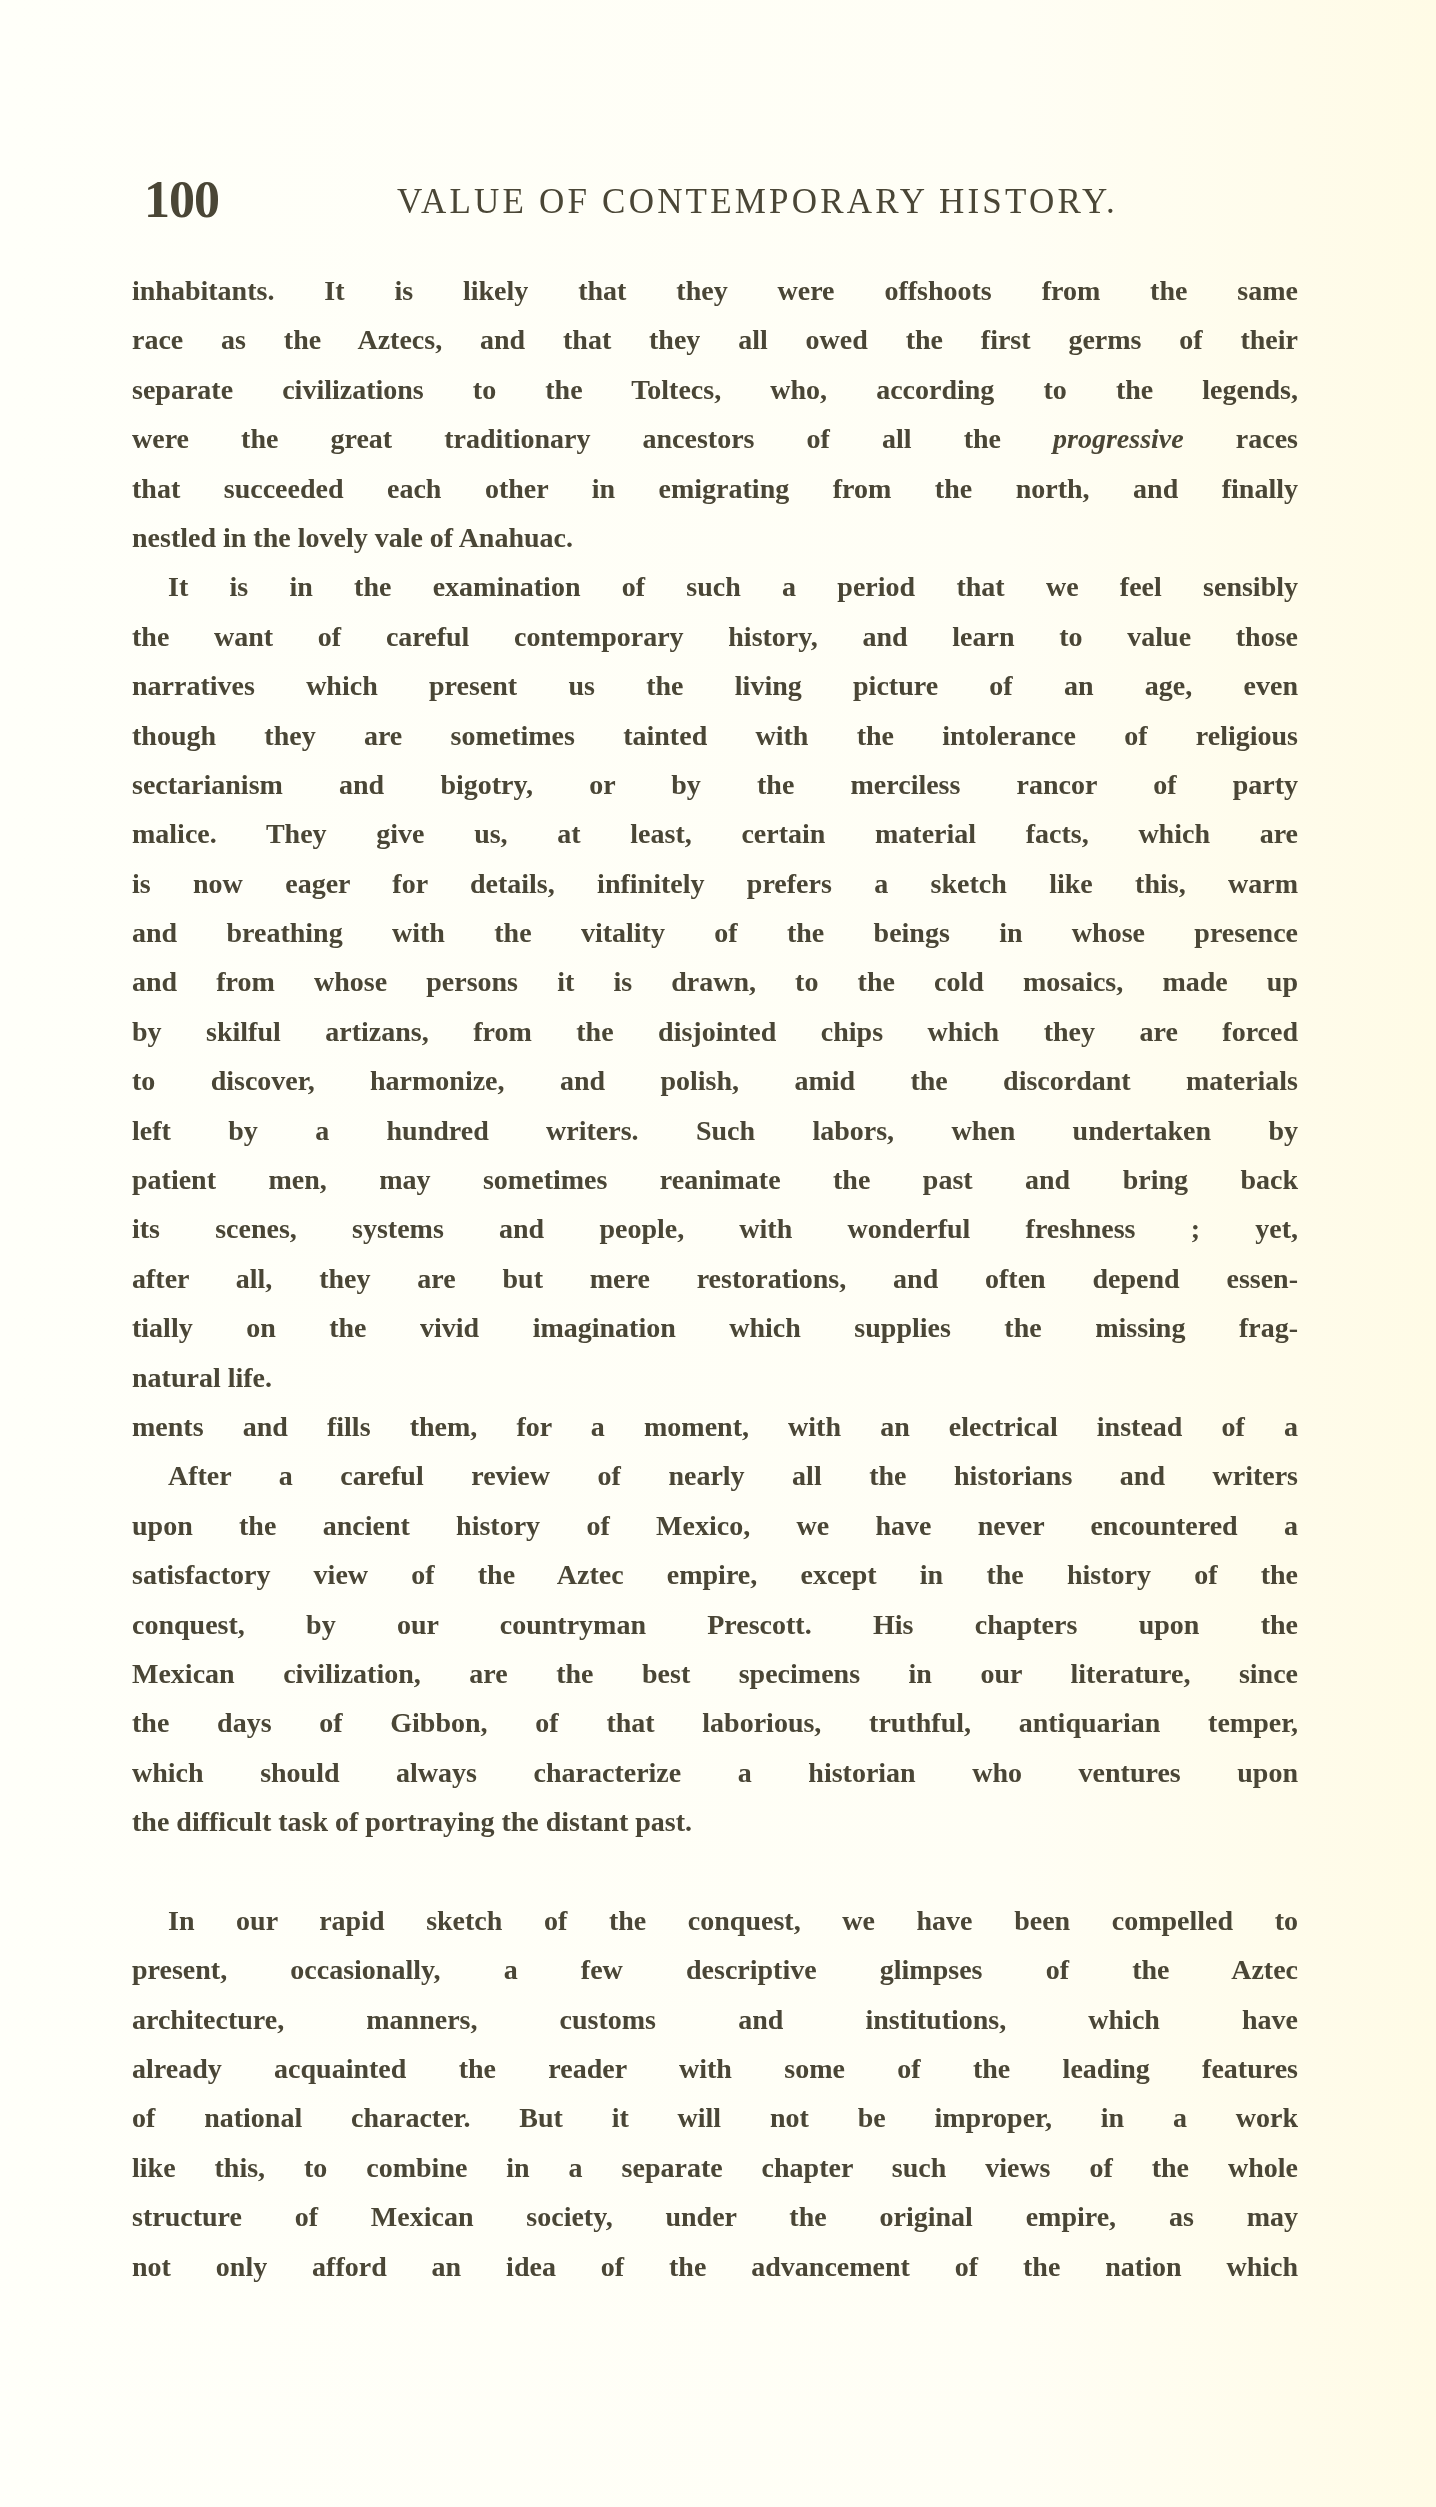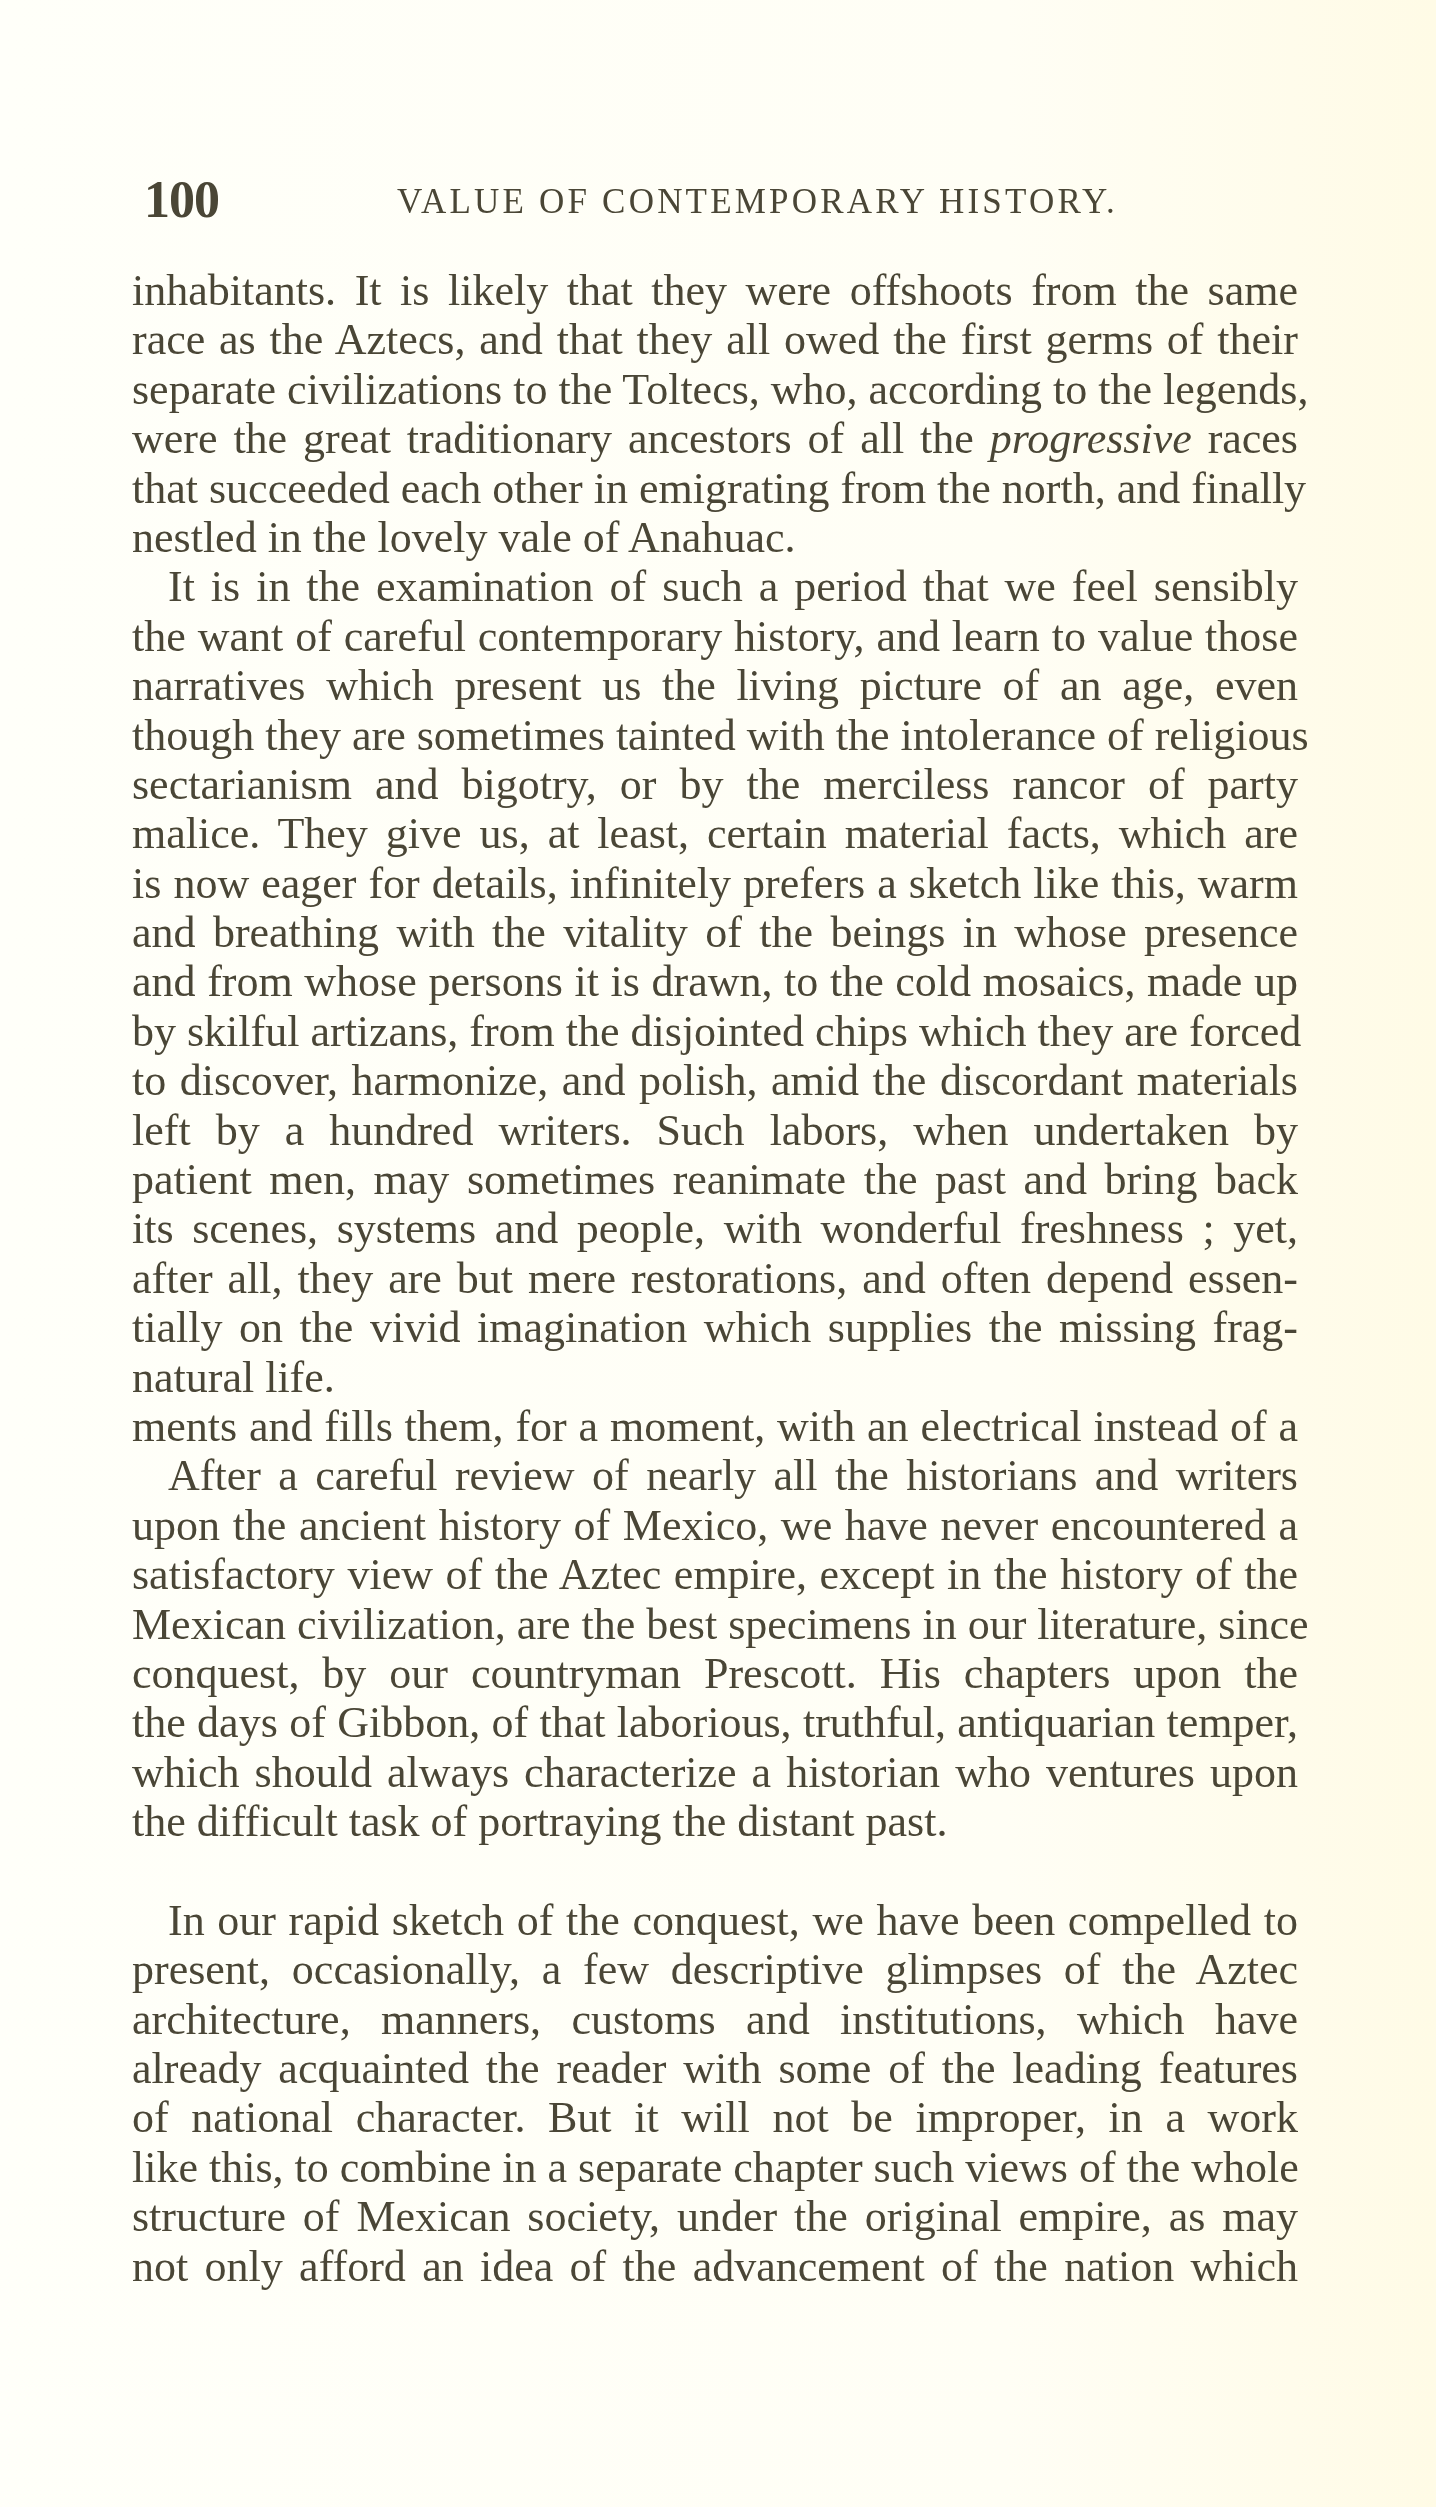--- a/index.html
+++ b/index.html
@@ -50,27 +50,28 @@
     position: absolute;
     left: 132px;
     top: 266px;
     width: 1166px;
   }
   .para {
     margin: 0;
   }
   .line {
     display: block;
-    font-size: 44px;
+    font-size: 28px;
     line-height: 49.4px;
     height: 49.4px;
     text-align: justify;
     text-align-last: justify;
     white-space: nowrap;
     overflow: visible;
+    font-weight: bold;
   }
   .line.last {
     text-align-last: left;
   }
   .line.indent {
     padding-left: 36px;
   }
   .para-gap {
     height: 49.4px;
   }
@@ -115,22 +116,22 @@
       <span class="line">after all, they are but mere restorations, and often depend essen-</span>
       <span class="line">tially on the vivid imagination which supplies the missing frag-</span>
       <span class="line last">natural life.</span>
       <span class="line">ments and fills them, for a moment, with an electrical instead of a</span>
     </div>
 
     <div class="para">
       <span class="line indent">After a careful review of nearly all the historians and writers</span>
       <span class="line">upon the ancient history of Mexico, we have never encountered a</span>
       <span class="line">satisfactory view of the Aztec empire, except in the history of the</span>
+      <span class="line">conquest, by our countryman Prescott.  His chapters upon the</span>
       <span class="line">Mexican civilization, are the best specimens in our literature, since</span>
-      <span class="line">conquest, by our countryman Prescott.  His chapters upon the</span>
       <span class="line">the days of Gibbon, of that laborious, truthful, antiquarian temper,</span>
       <span class="line">which should always characterize a historian who ventures upon</span>
       <span class="line last">the difficult task of portraying the distant past.</span>
     </div>
 
     <div class="para-gap"></div>
 
     <div class="para">
       <span class="line indent">In our rapid sketch of the conquest, we have been compelled to</span>
       <span class="line">present, occasionally, a few descriptive glimpses of the Aztec</span>

